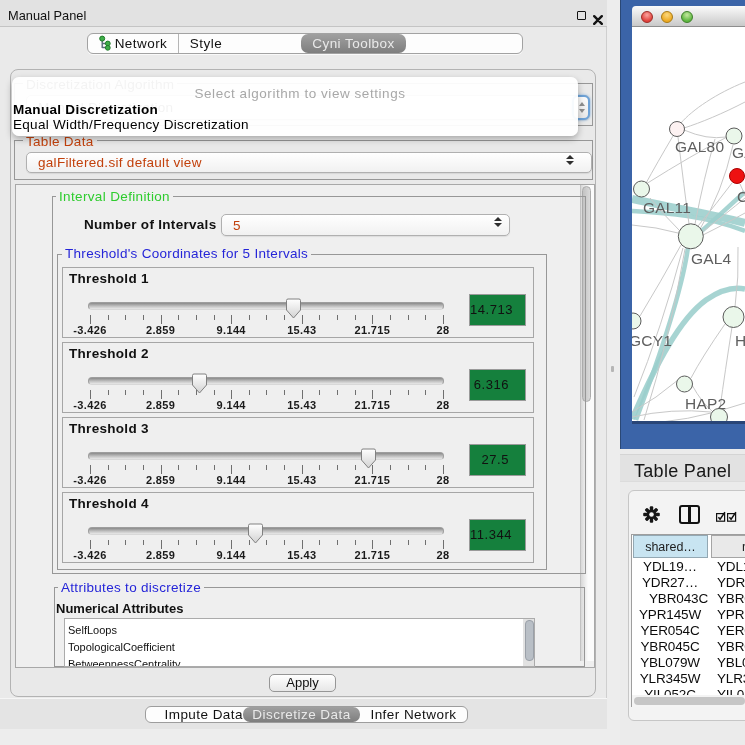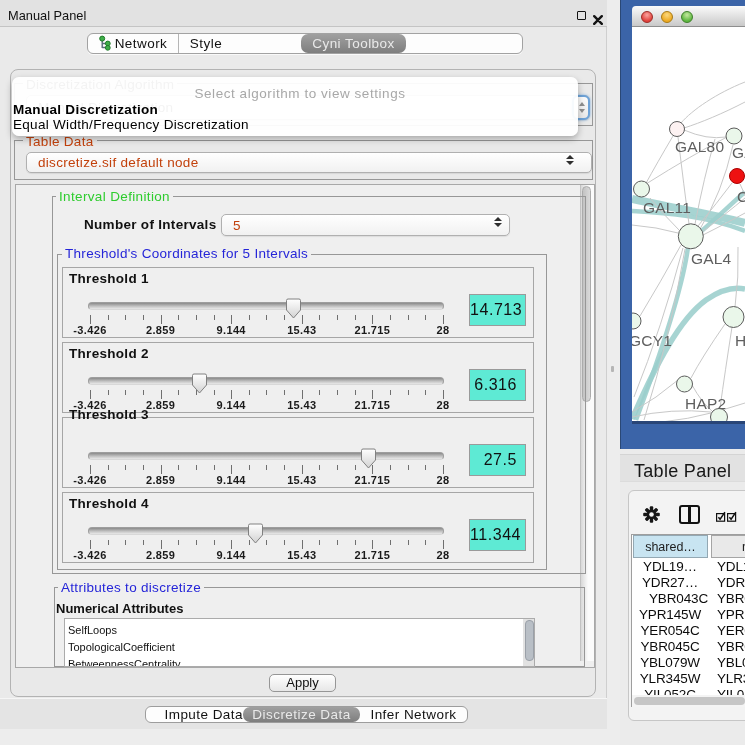--- a/index.html
+++ b/index.html
@@ -14,22 +14,22 @@
   border-bottom:4.5px solid #2e2e2e;margin-bottom:1.5px;}
 .arr .dn{width:0;height:0;border-left:4px solid transparent;border-right:4px solid transparent;
   border-top:4.5px solid #2e2e2e;}
 .gbox{border:1px solid #979797;}
 .glab{position:absolute;background:#efefef;padding:0 3px;line-height:13px;}
 .tickmin{position:absolute;height:5px;
  background-image:repeating-linear-gradient(90deg,#6f6f6f 0,#6f6f6f 1px,transparent 1px,transparent 17.65px);}
 .tickmaj{position:absolute;height:9px;
  background-image:repeating-linear-gradient(90deg,#6f6f6f 0,#6f6f6f 1px,transparent 1px,transparent 70.6px);}
 .tlab{position:absolute;font-size:11px;font-weight:bold;color:#1a1a1a;transform:translateX(-50%);letter-spacing:0.35px;}
-.vfield{position:absolute;background:#5eead4;border:1px solid #9a9a9a;font-size:16px;color:#111;letter-spacing:0.55px;
-  text-align:right;padding-right:8px;}
+.vfield{position:absolute;background:#15803d;border:1px solid #9a9a9a;font-size:13px;color:#111;letter-spacing:0.55px;
+  text-align:right;padding-right:16px;}
 .seg{float:left;height:100%;text-align:center;font-size:13.5px;color:#111;letter-spacing:0.45px;}
 .segdark{background:linear-gradient(#a0a0a0,#7e7e7e);color:#e9e9e9;border-radius:7px;}
 .row{height:16px;font-size:13.5px;color:#0c0c0c;white-space:nowrap;letter-spacing:-0.15px;}
 </style></head><body>
 
 <div class="abs" style="left:0;top:0;width:607px;height:729px;background:#eaeaea;border-right:1px solid #cfcfcf;border-bottom:1px solid #bdbdbd;"></div>
 <div class="abs" style="left:0;top:0;width:607px;height:27px;background:#e2e2e2;border-bottom:1px solid #c4c4c4;"></div>
 <div class="abs" style="left:8px;top:8px;font-size:12.8px;color:#111;">Manual Panel</div>
 <div class="abs" style="left:577px;top:11px;width:9px;height:9px;border:1.6px solid #141414;border-radius:1px;"></div>
 <div class="abs" style="left:593px;top:11px;"><svg width="10" height="10" viewBox="0 0 10 10">
@@ -50,21 +50,21 @@
 <div class="abs gbox" style="left:14px;top:83px;width:579px;height:43px;"></div>
 <div class="abs b13" style="left:23px;top:77px;background:#e9e9e9;padding:0 3px;font-weight:normal;color:#333;">Discretization Algorithm</div>
 <div class="abs combo" style="left:26px;top:95px;width:564px;height:25px;"></div>
 <div class="abs t13" style="left:38px;top:100px;color:#333;">Manual Discretization</div>
 <div class="abs" style="left:572px;top:95px;width:18px;height:25px;border:2.5px solid #6ea3d8;border-radius:6px;background:linear-gradient(#fcfcfc,#e9e9e9);box-shadow:0 0 3px #7fb0e0;"></div>
 <div class="abs" style="left:579px;top:102px;width:0;height:0;border-left:3.5px solid transparent;border-right:3.5px solid transparent;border-bottom:4.5px solid #8f8f8f;"></div>
 <div class="abs" style="left:579px;top:109px;width:0;height:0;border-left:3.5px solid transparent;border-right:3.5px solid transparent;border-top:4.5px solid #8f8f8f;"></div>
 <div class="abs gbox" style="left:14px;top:140px;width:579px;height:40px;"></div>
 <div class="abs t13" style="left:23px;top:134px;background:#e9e9e9;padding:0 3px;">Table Data</div>
 <div class="abs combo" style="left:26px;top:152px;width:566px;height:21px;"></div>
-<div class="abs t13" style="left:38px;top:155px;">discretize.sif default node</div>
+<div class="abs t13" style="left:38px;top:155px;">galFiltered.sif default view</div>
 <div class="abs arr" style="left:566px;top:155px;">
     <div class="up"></div>
     <div class="dn"></div>
   </div>
 <div class="abs" style="left:15px;top:184px;width:580px;height:484px;background:#efefef;border:1px solid #a8a8a8;"></div>
 <div class="abs" style="left:580px;top:185px;width:14px;height:476px;background:linear-gradient(90deg,#d8d8d8,#fbfbfb 55%);border-left:1px solid #c2c2c2;"></div>
 <div class="abs" style="left:582px;top:186px;width:9px;height:216px;background:linear-gradient(90deg,#c2c2c2,#dadada);border:1px solid #ababab;border-radius:5px;"></div>
 <div class="abs gbox" style="left:52px;top:196px;width:534px;height:378px;"></div>
 <div class="abs glab" style="left:56px;top:190px;font-size:13.5px;letter-spacing:0.35px;color:#2ecc2e;">Interval Definition</div>
 <div class="abs b13" style="left:84px;top:217px;">Number of Intervals</div>
@@ -112,21 +112,21 @@
       <path d="M1.5 2.5 Q1.5 1 3 1 H14 Q15.5 1 15.5 2.5 V12 L8.5 20 L1.5 12 Z" fill="url(#tg2)" stroke="#808080" stroke-width="1"></path>
       <defs>
         <linearGradient id="tg2" x1="0" y1="0" x2="0" y2="1">
           <stop offset="0" stop-color="#ffffff"></stop>
           <stop offset="1" stop-color="#d2d2d2"></stop>
         </linearGradient>
       </defs>
     </svg></div>
 <div class="vfield" style="left:469px;top:369px;width:57px;height:32px;line-height:30px;">6.316</div>
 <div class="abs gbox" style="left:62px;top:417px;width:472px;height:71px;border-color:#a6a6a6;"></div>
-<div class="abs b13" style="left:69px;top:407px;">Threshold 3</div>
+<div class="abs b13" style="left:69px;top:421px;">Threshold 3</div>
 <div class="abs" style="left:88px;top:452px;width:356px;height:8px;border-radius:4px;background:linear-gradient(#8a8a8a,#c2c2c2 55%,#e8e8e8);border:1px solid #9d9d9d;border-bottom-color:#d8d8d8;"></div>
 <div class="tickmin" style="left:90px;top:465px;width:355px;"></div>
 <div class="tickmaj" style="left:90px;top:465px;width:355px;"></div>
 <div class="tlab" style="left:90.0px;top:474px;">-3.426</div>
 <div class="tlab" style="left:160.6px;top:474px;">2.859</div>
 <div class="tlab" style="left:231.2px;top:474px;">9.144</div>
 <div class="tlab" style="left:301.8px;top:474px;">15.43</div>
 <div class="tlab" style="left:372.4px;top:474px;">21.715</div>
 <div class="tlab" style="left:443.0px;top:474px;">28</div>
 <div class="abs" style="left:360.4px;top:448px;"><svg width="17" height="22" viewBox="0 0 17 22">

